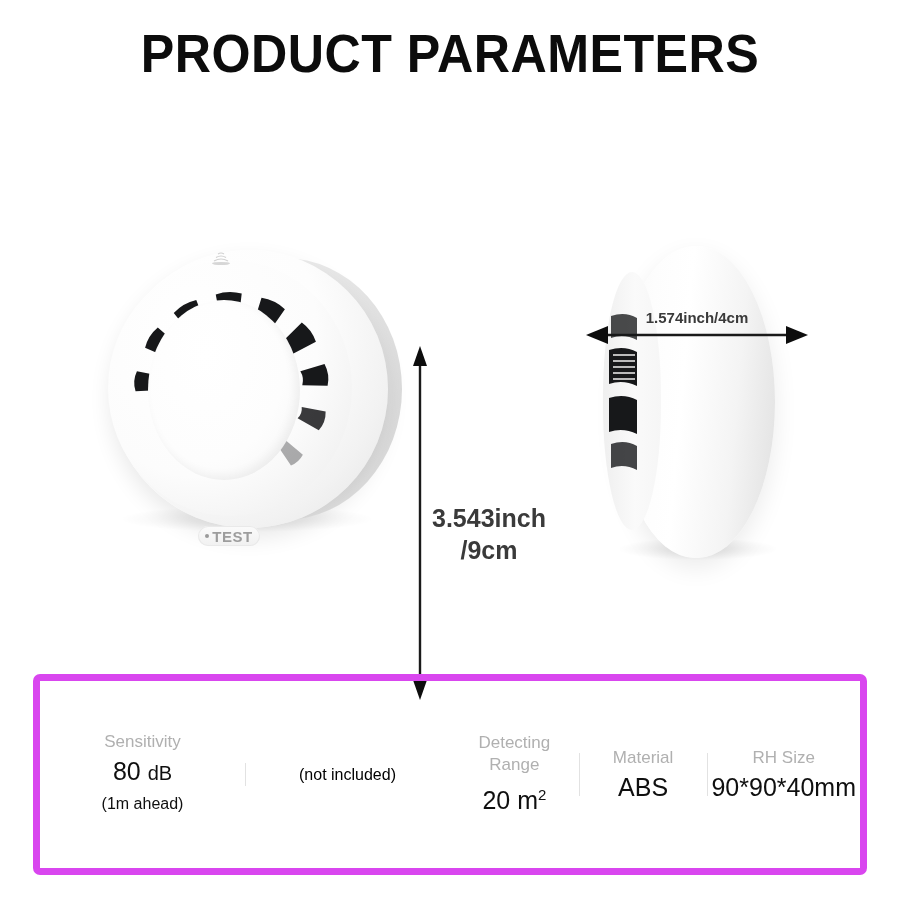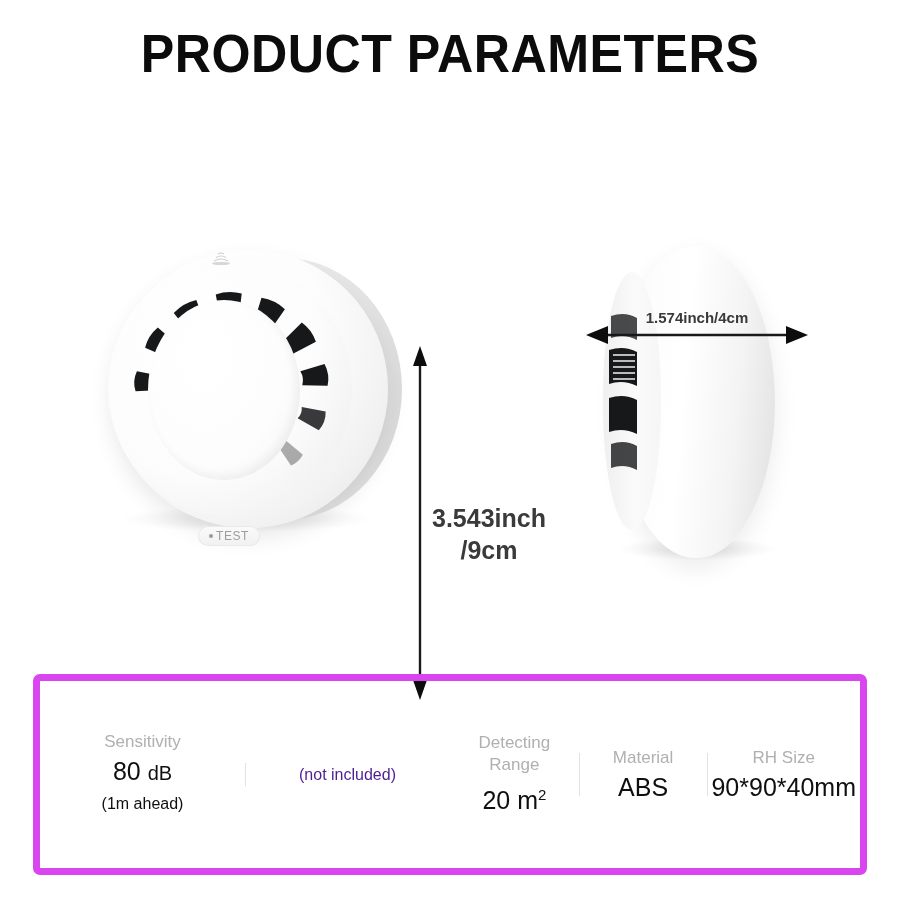--- a/index.html
+++ b/index.html
@@ -124,22 +124,22 @@
     align-items: center;
     justify-content: center;
     gap: 3px;
     z-index: 5;
   }
   .df-test .dot {
     width: 4px; height: 4px; border-radius: 50%;
     background: #9a9a9a;
   }
   .df-test .txt {
-    font-size: 12px;
-    font-weight: 400;
+    font-size: 15px;
+    font-weight: 700;
     color: #9d9d9d;
     letter-spacing: 0.6px;
   }
   .df-logo {
     position: absolute;
     left: 112px;
     top: 8px;
     width: 34px;
     height: 22px;
     z-index: 5;
@@ -274,21 +274,21 @@
     font-weight: 400;
     line-height: 31px;
     margin-top: 3px;
   }
   .spec-value .unit-small { font-size: 20px; }
   .spec-sub {
     font-size: 16px;
     line-height: 30px;
     color: #0f0f0f;
   }
-  .spec-sub.warn { color: #4c1d95; }
+  .spec-sub.warn { color: #000000; }
   sup { font-size: 0.6em; vertical-align: super; }
 </style>
 </head>
 <body>
 
 <div class="page-title">PRODUCT PARAMETERS</div>
 
 <div class="hero">
 
   <div class="detector-front">

